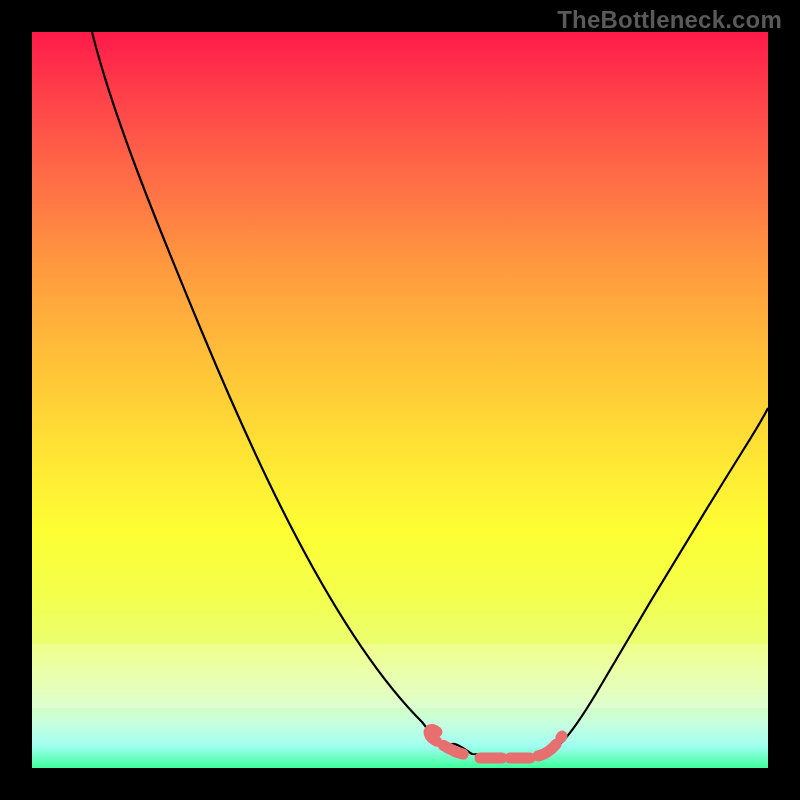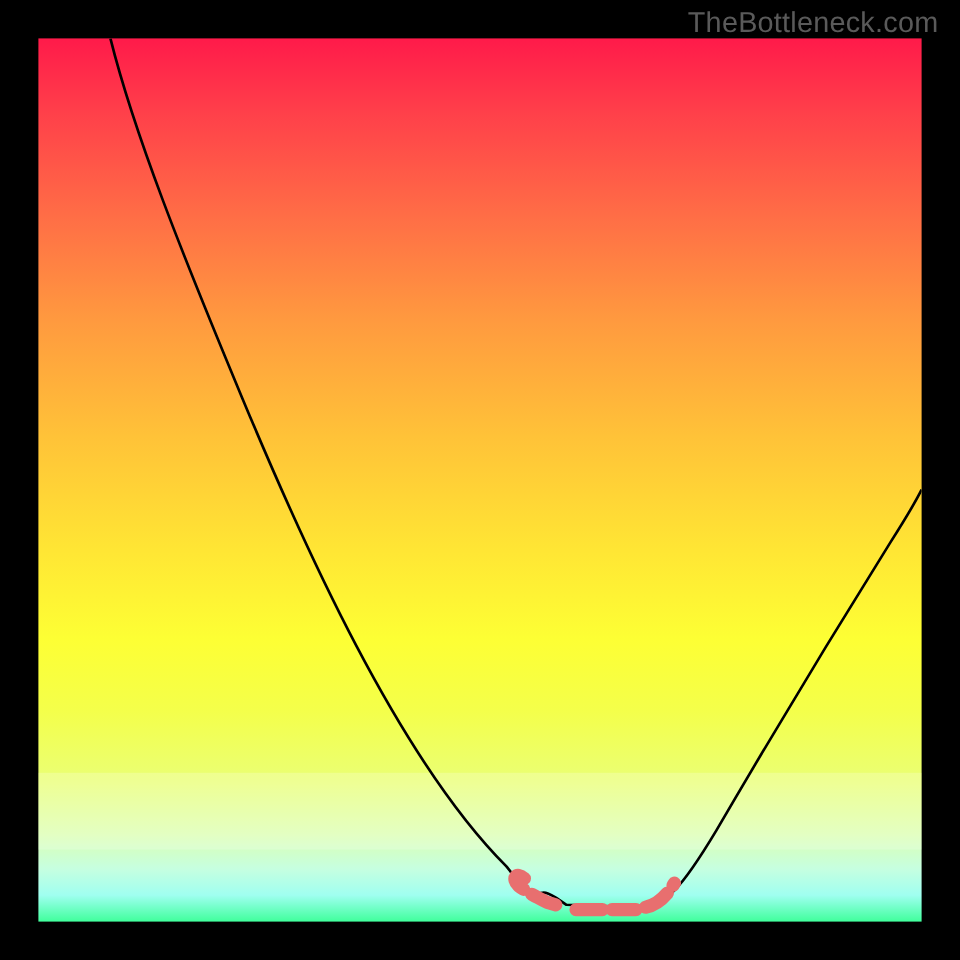--- a/index.html
+++ b/index.html
@@ -31,21 +31,21 @@
       #a0fff0 97%,
       #40ff9c 100%
     );
   }
   .watermark {
     position: absolute;
     top: 6px;
     right: 18px;
     font-family: Arial, Helvetica, sans-serif;
     font-size: 24px;
-    font-weight: 400;
+    font-weight: 700;
     color: #5a5a5a;
     letter-spacing: 0.2px;
     user-select: none;
   }
   svg.curve {
     position: absolute;
     left: 0;
     top: 0;
     width: 736px;
     height: 736px;

